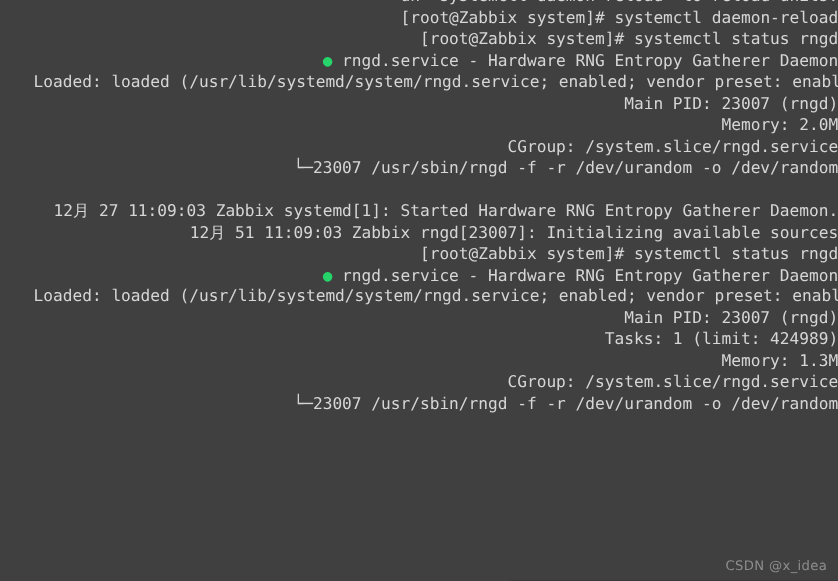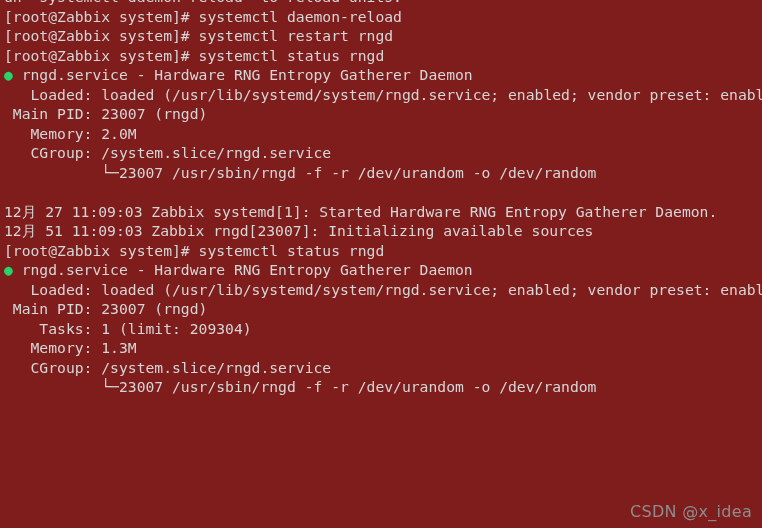--- a/index.html
+++ b/index.html
@@ -10,24 +10,25 @@
   body {
     width: 762px;
     height: 528px;
     overflow: hidden;
     font-family: "DejaVu Sans Mono", "Liberation Mono", monospace;
   }
   #terminal {
     position: relative;
     width: 762px;
     height: 528px;
-    background: #7f1d1d;
+    background: #404040;
     box-sizing: border-box;
     padding: 0;
     overflow: hidden;
+    text-align: right;
   }
   .screen {
     position: absolute;
     left: 0;
     top: -13px;
     width: 762px;
     padding: 0;
     margin: 0;
   }
   .line {
@@ -46,47 +47,46 @@
     font-weight: bold;
   }
   .bullet {
     color: #26d46a;
   }
   .watermark {
     position: absolute;
     right: 10px;
     bottom: 7px;
     font-family: "DejaVu Sans", "Liberation Sans", sans-serif;
-    font-size: 16px;
+    font-size: 12px;
     color: #8d8d8d;
     letter-spacing: 0.3px;
     white-space: pre;
   }
 </style>
 </head>
 <body>
 
 <div id="terminal">
   <div class="screen" id="screen">
       <div class="line"><span>un `systemctl daemon-reload` to reload units.</span></div>
       <div class="line"><span>[root@Zabbix system]# systemctl daemon-reload</span></div>
-      <div class="line"><span>[root@Zabbix system]# systemctl restart rngd</span></div>
       <div class="line"><span>[root@Zabbix system]# systemctl status rngd</span></div>
       <div class="line"><span class="bullet">●</span><span> rngd.service - Hardware RNG Entropy Gatherer Daemon</span></div>
       <div class="line"><span>   Loaded: loaded (/usr/lib/systemd/system/rngd.service; enabled; vendor preset: enabled)</span></div>
       <div class="line"><span> Main PID: 23007 (rngd)</span></div>
       <div class="line"><span>   Memory: 2.0M</span></div>
       <div class="line"><span>   CGroup: /system.slice/rngd.service</span></div>
       <div class="line"><span>           └─23007 /usr/sbin/rngd -f -r /dev/urandom -o /dev/random</span></div>
       <div class="line"><span> </span></div>
       <div class="line"><span>12月 27 11:09:03 Zabbix systemd[1]: Started Hardware RNG Entropy Gatherer Daemon.</span></div>
       <div class="line"><span>12月 51 11:09:03 Zabbix rngd[23007]: Initializing available sources</span></div>
       <div class="line"><span>[root@Zabbix system]# systemctl status rngd</span></div>
       <div class="line"><span class="bullet">●</span><span> rngd.service - Hardware RNG Entropy Gatherer Daemon</span></div>
       <div class="line"><span>   Loaded: loaded (/usr/lib/systemd/system/rngd.service; enabled; vendor preset: enabled)</span></div>
       <div class="line"><span> Main PID: 23007 (rngd)</span></div>
-      <div class="line"><span>    Tasks: 1 (limit: 209304)</span></div>
+      <div class="line"><span>    Tasks: 1 (limit: 424989)</span></div>
       <div class="line"><span>   Memory: 1.3M</span></div>
       <div class="line"><span>   CGroup: /system.slice/rngd.service</span></div>
       <div class="line"><span>           └─23007 /usr/sbin/rngd -f -r /dev/urandom -o /dev/random</span></div>
     </div>
   <div class="watermark">CSDN @x_idea</div>
 </div>
 
 </body></html>

